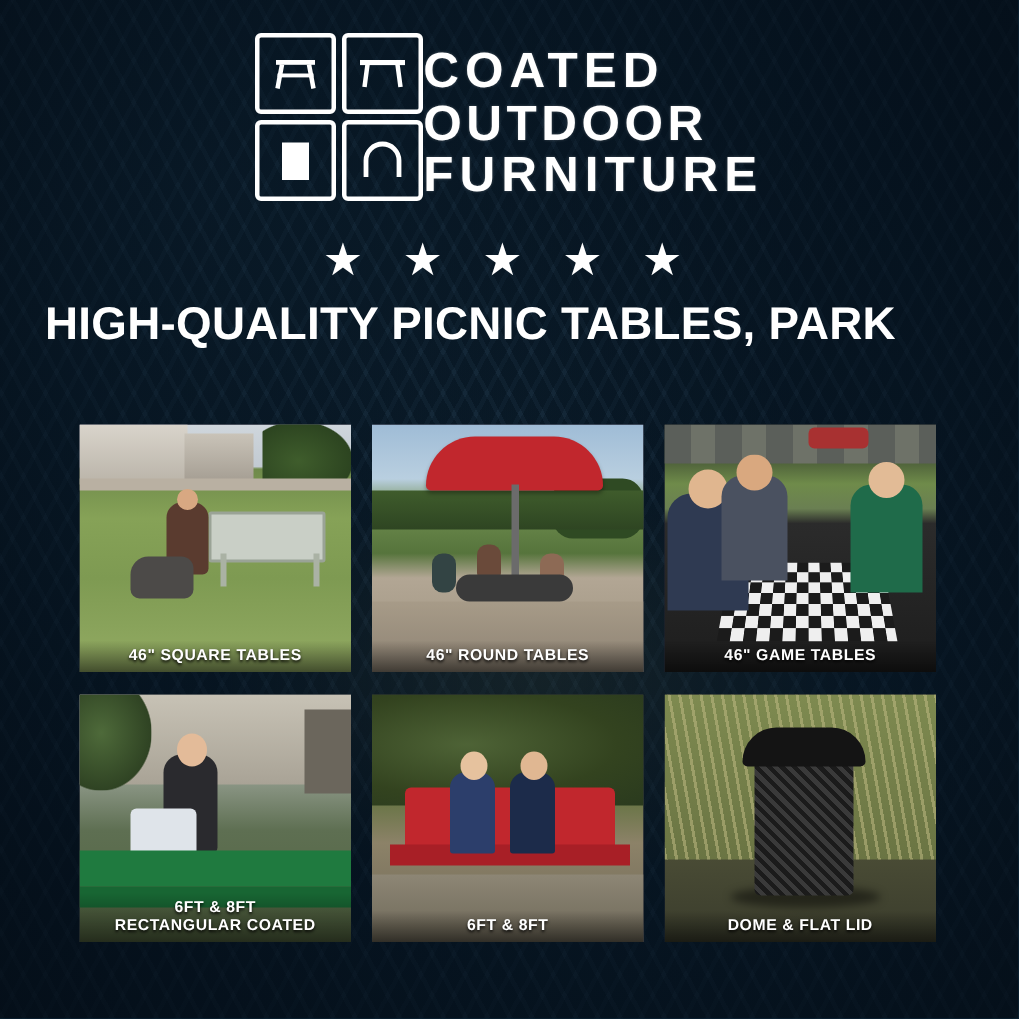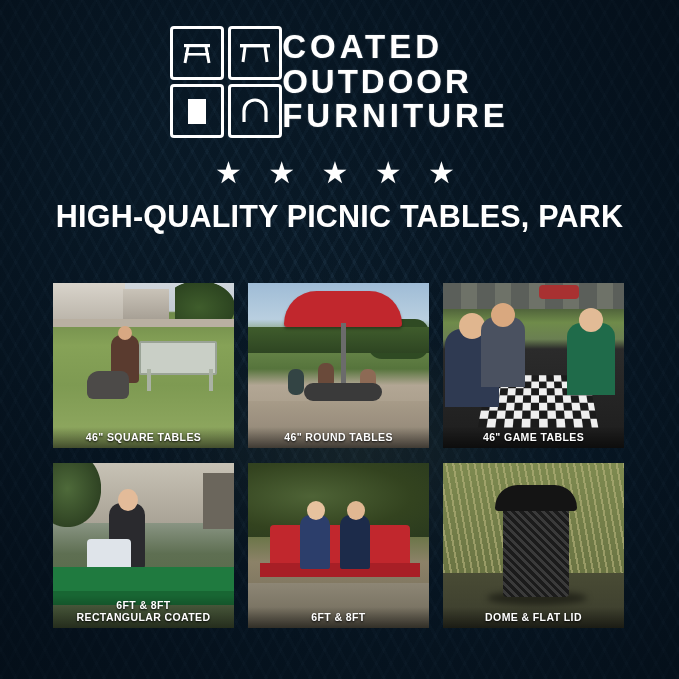--- a/index.html
+++ b/index.html
@@ -34,21 +34,21 @@
   .bg-olive{
     position:absolute;left:150px;top:330px;width:420px;height:250px;
     background:radial-gradient(ellipse at center, rgba(130,140,90,0.33) 0%, rgba(110,120,80,0.10) 55%, rgba(0,0,0,0) 75%);
     filter:blur(6px);
   }
   .content{position:absolute;inset:0;}
 
   
   .logo-row{
     position:absolute;left:0;right:0;top:22px;height:120px;
-    display:flex;align-items:center;justify-content:center;gap:0;
+    display:flex;justify-content:center;gap:0;
   }
   .logo-grid{
     width:112px;height:112px;position:relative;
   }
   .logo-grid .cell{
     position:absolute;border:3px solid #fff;border-radius:4px;
     width:48px;height:48px;display:flex;align-items:center;justify-content:center;
   }
   .logo-grid .c1{left:0;top:0;}
   .logo-grid .c2{left:58px;top:0;}
@@ -61,21 +61,21 @@
     text-shadow:0 0 2px rgba(255,255,255,0.25);
   }
   .logo-words .w2{letter-spacing:3px;}
   
   .stars{
     position:absolute;left:0;right:0;top:155px;text-align:center;
     color:#fff;font-size:30px;letter-spacing:9px;
   }
   
   .headline{
-    position:absolute;left:30px;right:30px;top:198px;text-align:center;
+    position:absolute;left:30px;right:30px;top:198px;
     color:#fff;font-weight:700;font-size:30.5px;line-height:1.22;letter-spacing:0.2px;
   }
   
   .grid{
     position:absolute;left:53px;top:283px;width:573px;
     display:grid;grid-template-columns:repeat(3,181px);grid-template-rows:165px 165px;
     gap:15px 14px;
   }
   .card{position:relative;overflow:hidden;background:#223;}
   .card .photo{position:absolute;inset:0;}

